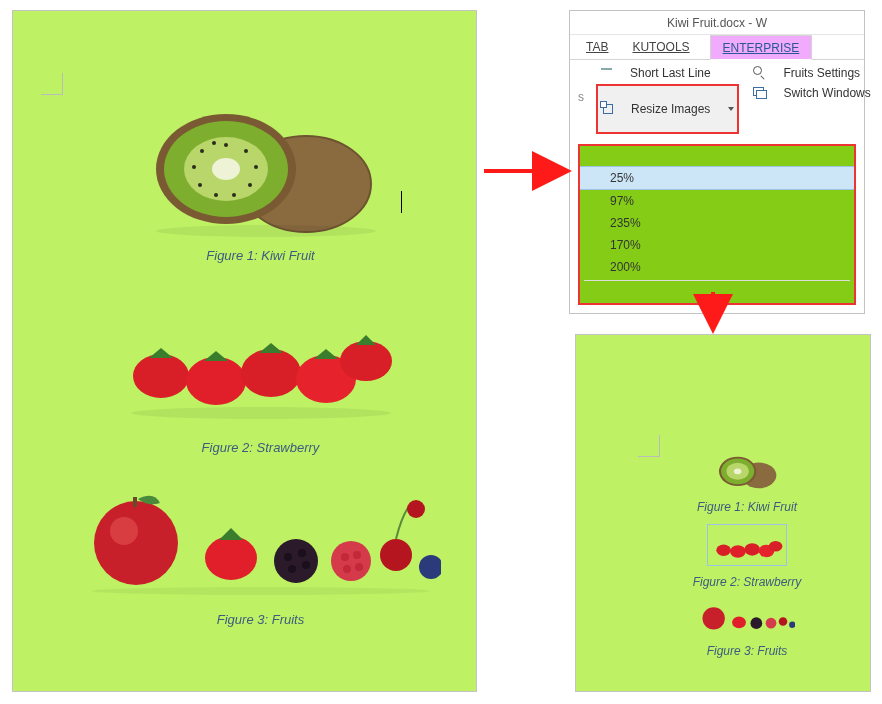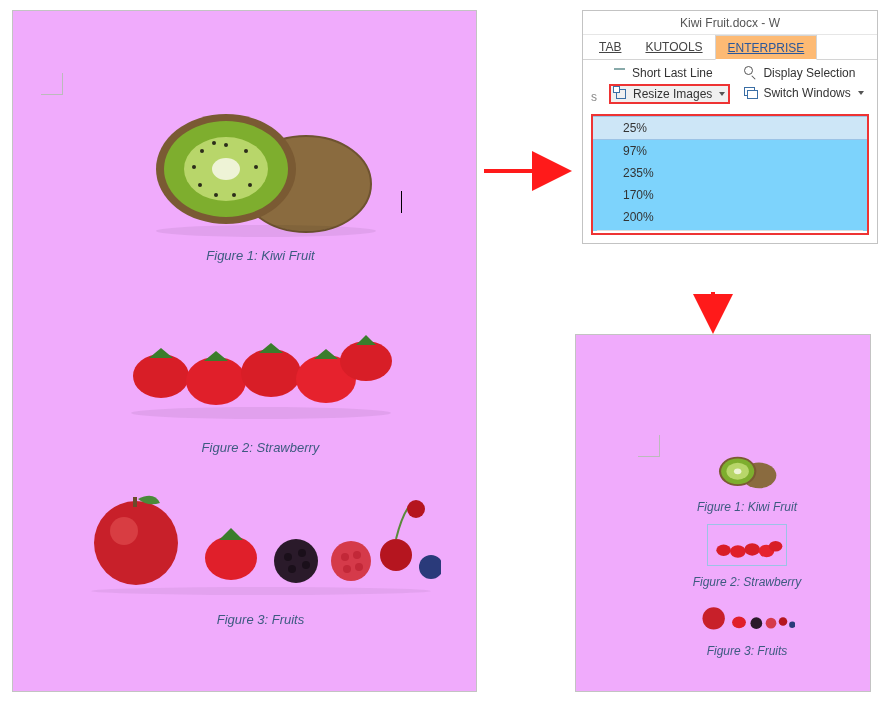--- a/index.html
+++ b/index.html
@@ -7,21 +7,21 @@
     font-family: "Segoe UI", Tahoma, sans-serif;
     font-size: 12px;
     background: #fff;
     width: 882px;
     height: 704px;
     position: relative;
   }
   .doc-panel {
     position: absolute;
     border: 1px solid #c3c3c3;
-    background: #f0abfc;
+    background: #bef264;
   }
   .doc-panel.large {
     left: 12px; top: 10px;
     width: 465px; height: 682px;
     padding: 18px 18px 10px 50px;
   }
   .doc-panel.small {
     left: 575px; top: 334px;
     width: 296px; height: 358px;
     padding: 18px 12px 10px 60px;
@@ -47,21 +47,21 @@
     position: absolute;
     right: -6px; top: 68%;
     width: 1px; height: 22px;
     background: #000;
   }
   svg { display: block; margin: 0 auto; }
 
   
   .ribbon-wrap {
     position: absolute;
-    left: 582px; top: 10px;
+    left: 569px; top: 10px;
     width: 296px;
     border: 1px solid #c3c3c3;
     background: #fff;
   }
   .titlebar {
     height: 24px;
     text-align: center;
     font-size: 12px;
     color: #555;
     line-height: 24px;
@@ -74,55 +74,56 @@
     font-size: 12px;
     color: #444;
     cursor: pointer;
     text-decoration: underline;
   }
   .tab.active {
     color: #2b579a;
     border: 1px solid #d4d4d4;
     border-bottom: 1px solid #fff;
     margin-bottom: -1px;
-    background: #fdba74;
+    background: #f0abfc;
+    margin-left: 8px;
   }
   .ribbon-body {
     display: flex;
     padding: 4px 8px 10px 8px;
     gap: 10px;
   }
   .ribbon-cell-left { min-width: 8px; color: #888; font-size: 12px; padding-top: 26px;}
   .ribbon-col { display: flex; flex-direction: column; gap: 2px; }
   .ribbon-btn {
-    display: flex; align-items: center; gap: 5px;
+    display: flex; align-items: center; gap: 16px;
     padding: 2px 4px;
     font-size: 12px; color: #333;
     cursor: pointer;
     white-space: nowrap;
   }
   .ribbon-btn .caret {
     width: 0; height: 0;
     border-left: 3px solid transparent;
     border-right: 3px solid transparent;
     border-top: 4px solid #555;
     margin-left: 2px;
   }
   .resize-btn-hl {
     border: 2px solid #e33;
-    padding: 1px 3px;
+    padding: 16px 3px;
     background: #f0f0f0;
   }
   .dropdown-hl {
     border: 2px solid #e33;
     margin: 0 8px 8px 8px;
   }
   .dropdown-menu {
-    background: #7dd3fc;
-    padding: 0 0;
+    background: #84cc16;
+    padding: 20px 0;
   }
   .dd-item {
     padding: 4px 0 4px 30px;
     font-size: 12px;
     color: #333;
     cursor: pointer;
   }
   .dd-item.highlight {
     background: #cde6f7;
     border-top: 1px solid #9cc3e6;
@@ -297,21 +298,21 @@
         <span class="mini-icon mini-resize"></span>
         <span>Resize Images</span>
         <span class="caret"></span>
       </div>
     </div>
     <div class="ribbon-col">
       <div class="ribbon-btn">
         <span class="mini-icon">
             <span class="mini-mag"></span>
           </span>
-        <span>Display Selection</span>
+        <span>Fruits Settings</span>
       </div>
       <div class="ribbon-btn">
         <span class="mini-icon mini-switch"></span>
         <span>Switch Windows</span>
         <span class="caret"></span>
       </div>
     </div>
   </div>
   <div class="dropdown-hl">
     <div class="dropdown-menu">

